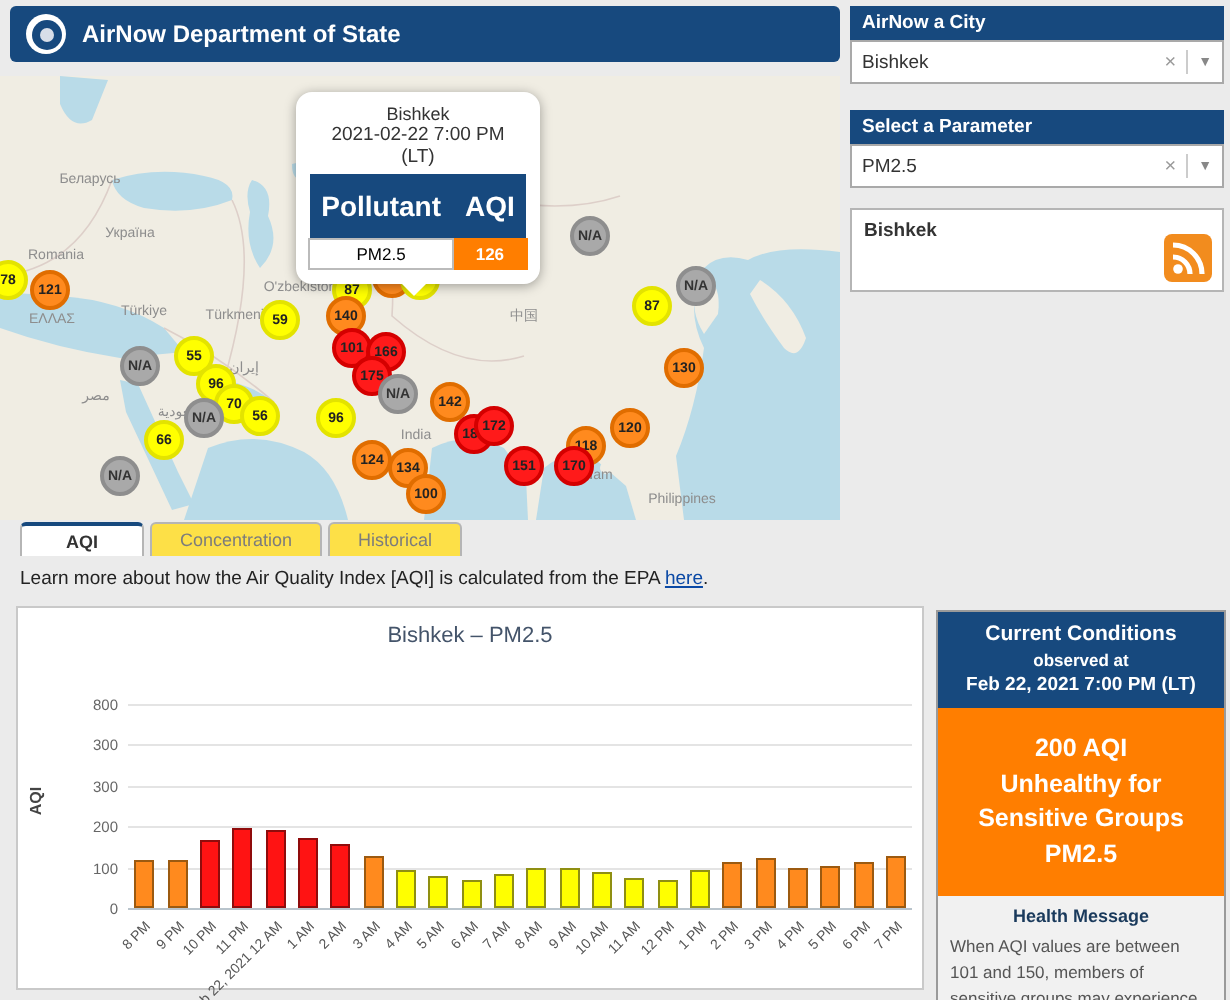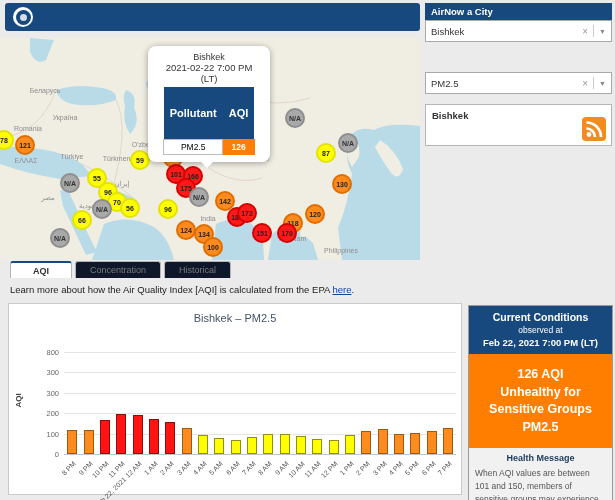--- a/index.html
+++ b/index.html
@@ -34,28 +34,28 @@
   .marker.moderate{background:#ffff00;border:2px solid #e3e300;}
   .marker.usg{background:#ff8a1e;border:2px solid #e06d00;}
   .marker.unhealthy{background:#ff1a1a;border:2px solid #d40000;}
   .marker.na{background:#a9a9a9;border:2px solid #8e8e8e;color:#333;}
 
   
   .popup{position:absolute;left:148px;top:8px;width:114px;background:#fff;border-radius:8px;box-shadow:0 1px 6px rgba(0,0,0,.35);padding:6px 4px 7px;text-align:center;z-index:5;}
   .popup .pcity{font-size:9px;color:#333;}
   .popup .pdate{font-size:9.5px;color:#333;}
   .popup table{border-collapse:collapse;margin:3px auto 0;}
-  .popup th{background:#17497e;color:#fff;font-size:11px;padding:20px 6px;}
+  .popup th{background:#17497e;color:#fff;font-size:14px;padding:8px 6px;}
   .popup td{font-size:8.5px;padding:2px 6px;border:1px solid #bbb;}
   .popup td.aqi{background:#ff7e00;color:#fff;font-weight:bold;border-color:#ff7e00;}
   .ptail{position:absolute;left:52px;top:100%;width:0;height:0;border:7px solid transparent;border-top-color:#fff;margin-top:-1px;}
 
   
   .tabs{position:absolute;left:10px;top:261px;height:17px;display:flex;gap:3px;}
-  .tab{height:17px;line-height:17px;text-align:center;font-size:9px;padding:0 14px;border:1px solid #b5b5b5;border-bottom:none;border-radius:3px 3px 0 0;background:#0f172a;color:#7c7c7c;box-sizing:border-box;cursor:pointer;}
+  .tab{height:17px;line-height:17px;text-align:center;font-size:9px;padding:0 14px;border:1px solid #b5b5b5;border-bottom:none;border-radius:3px 3px 0 0;background:#fde047;color:#7c7c7c;box-sizing:border-box;cursor:pointer;}
   .tab.active{background:#fff;color:#333;font-weight:bold;border-top:2px solid #17497e;}
   .learn{position:absolute;left:10px;top:284px;font-size:9.5px;color:#222;}
   .learn a{color:#0b49a5;text-decoration:underline;}
 
   
   .chart{position:absolute;left:8px;top:303px;width:454px;height:192px;background:#fff;border:1px solid #c9c9c9;box-sizing:border-box;}
   .ctitle{position:absolute;left:0;right:0;top:8px;text-align:center;font-size:11px;color:#44546a;}
   .gline{position:absolute;left:55px;width:392px;height:1px;background:#e4e4e4;}
   .gline.base{background:#b9c4cc;}
   .ytick{position:absolute;width:30px;text-align:right;font-size:7.5px;color:#666;}
@@ -63,48 +63,50 @@
   .bar{position:absolute;width:10px;box-sizing:border-box;}
   .bar.moderate{background:#ffff00;border:1px solid #8f8f12;}
   .bar.usg{background:#ff8a1e;border:1px solid #9c5a10;}
   .bar.unhealthy{background:#ff1313;border:1px solid #8f0c0c;}
   .xlab{position:absolute;width:90px;text-align:right;font-size:7px;color:#555;white-space:nowrap;transform:rotate(-45deg);transform-origin:100% 0;}
 
   
   .cond{position:absolute;left:468px;top:305px;width:145px;border:1px solid #9a9a9a;background:#f1f1f1;box-sizing:border-box;}
   .cond .chead{background:#17497e;color:#fff;text-align:center;padding:5px 3px 6px;}
   .cond .chead .l1{font-size:10.5px;font-weight:bold;}
-  .cond .chead .l2{font-size:8.5px;font-weight:normal;margin-top:2px;}
+  .cond .chead .l2{font-size:8.5px;font-weight:bold;margin-top:2px;}
   .cond .chead .l3{font-size:9.5px;font-weight:bold;margin-top:2px;}
   .cond .cor{background:#ff7e00;color:#fff;text-align:center;font-weight:bold;font-size:12.5px;line-height:1.4;padding:12px 4px;}
   .cond .chm{padding:5px 6px 8px;}
   .cond .chm .t{text-align:center;font-size:9px;font-weight:bold;color:#1a3a5c;margin-bottom:4px;}
   .cond .chm .b{font-size:8.5px;color:#555;line-height:1.5;}
 </style>
 </head>
 <body>
 
 <div class="page">
 
   <div class="hdr">
     <span class="seal">
         <span class="inner">
           <span class="bird"></span>
         </span>
       </span>
+    <span class="title">AirNow Department of State</span>
   </div>
 
   <div class="sb-head" style="top:3px">AirNow a City</div>
   <div class="sb-sel" style="top:20px">
     <span class="val">Bishkek</span>
     <span class="clr">×</span>
     <span class="div"></span>
     <span class="car">▼</span>
   </div>
 
+  <div class="sb-head" style="top:55px">Select a Parameter</div>
   <div class="sb-sel" style="top:72px">
     <span class="val">PM2.5</span>
     <span class="clr">×</span>
     <span class="div"></span>
     <span class="car">▼</span>
   </div>
 
   <div class="rssbox">
     <span class="cty">Bishkek</span>
     <span class="rssico">
@@ -296,21 +298,21 @@
       </div>
   </div>
 
   <div class="cond">
     <div class="chead">
       <div class="l1">Current Conditions</div>
       <div class="l2">observed at</div>
       <div class="l3">Feb 22, 2021 7:00 PM (LT)</div>
     </div>
     <div class="cor">
-      <div>126 AQI</div>
+      <div>200 AQI</div>
       <div>Unhealthy for Sensitive Groups</div>
       <div>PM2.5</div>
     </div>
     <div class="chm">
       <div class="t">Health Message</div>
       <div class="b">When AQI values are between 101 and 150, members of sensitive groups may experience health effects, but the general public is unlikely to be affected.</div>
     </div>
   </div>
 
 </div>

